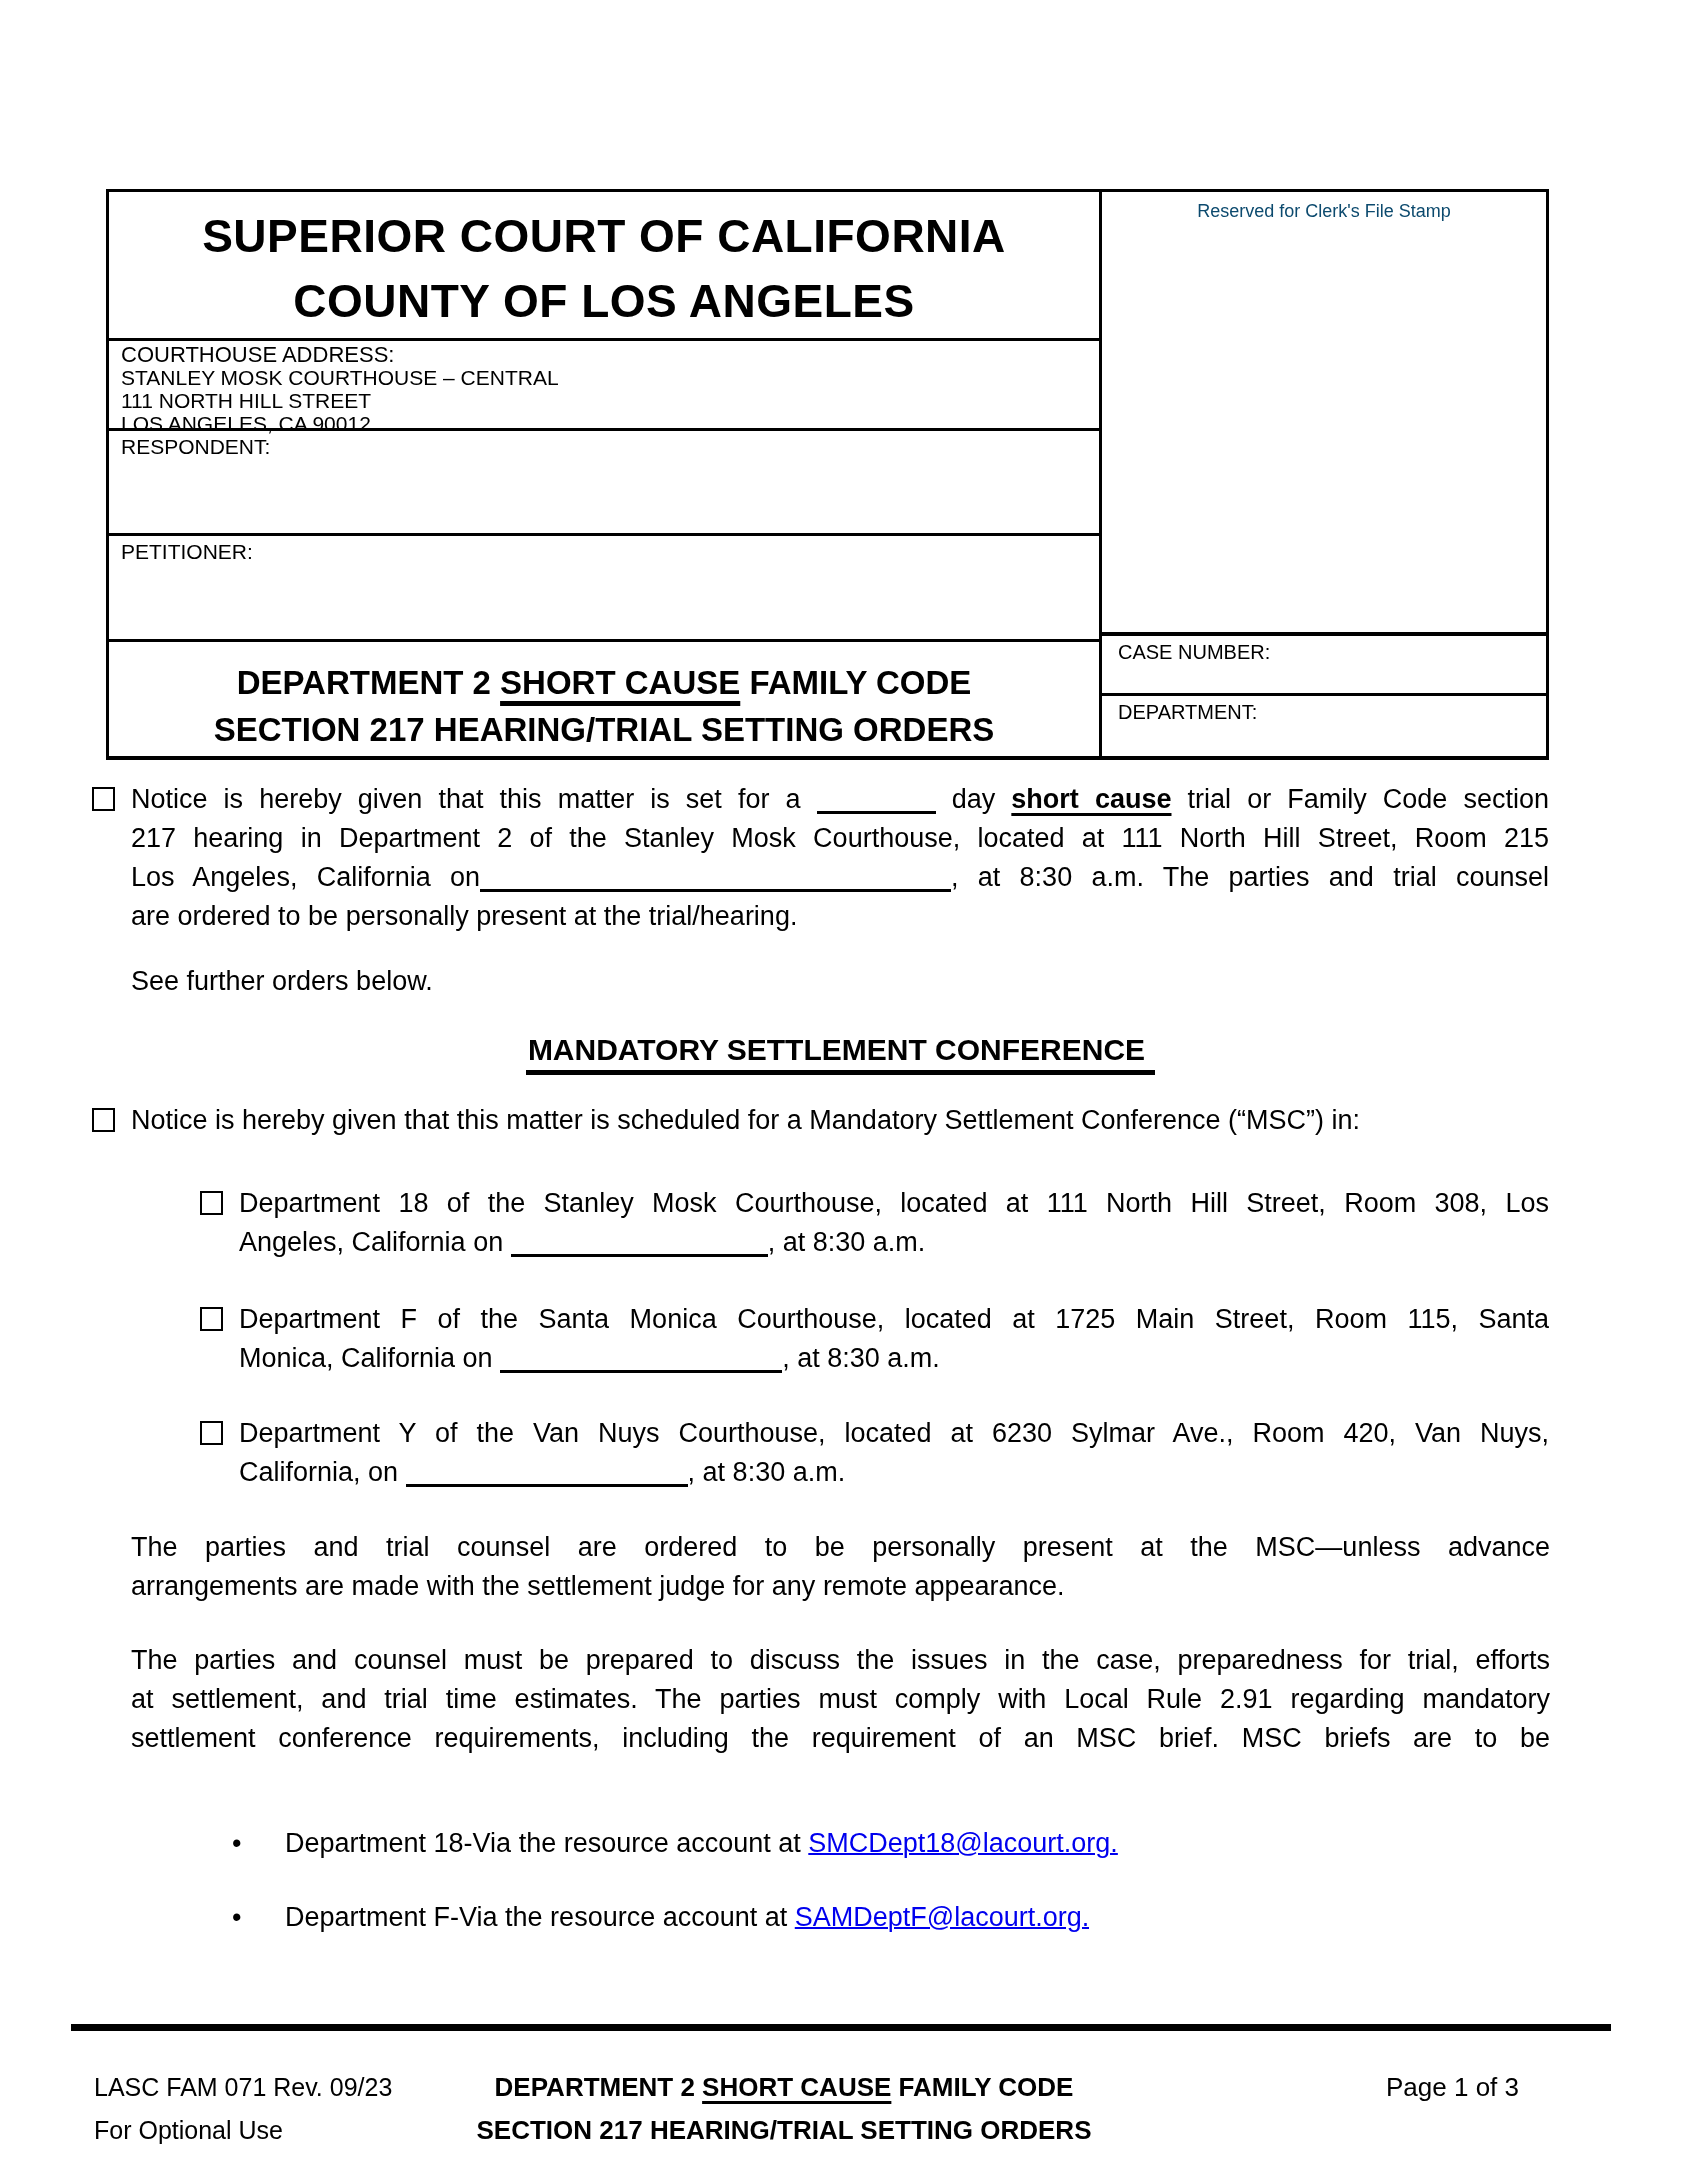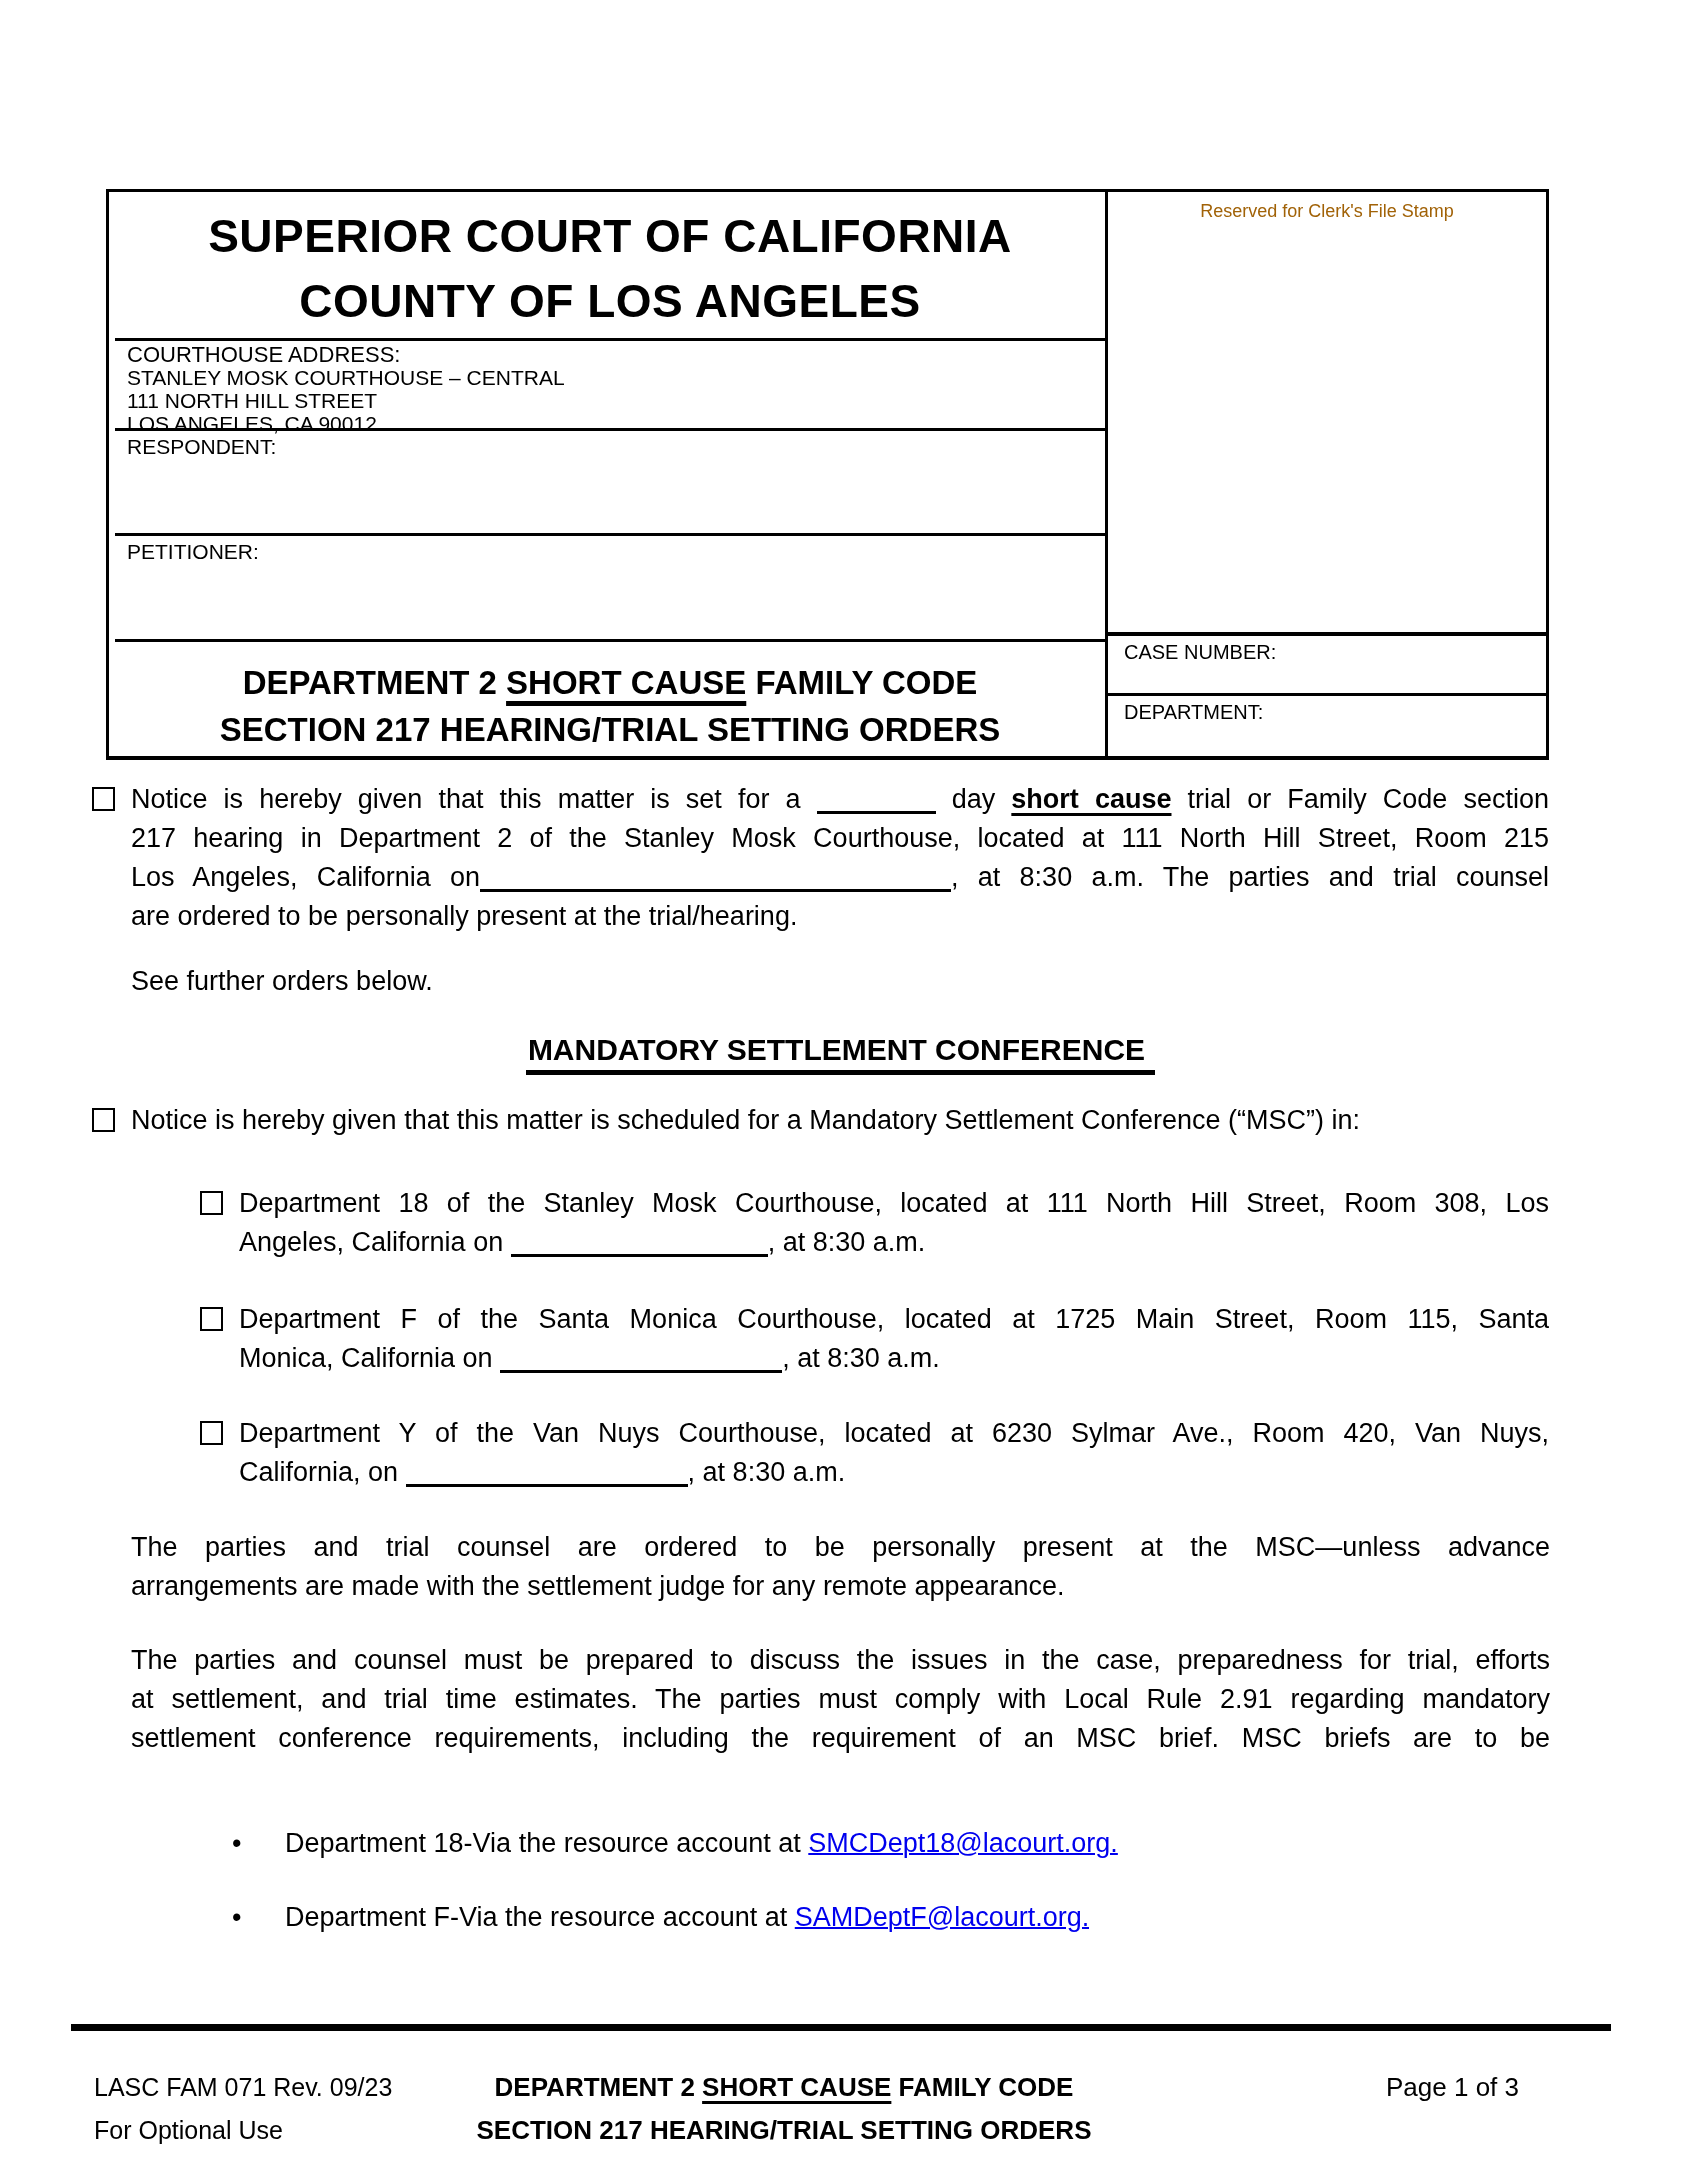--- a/index.html
+++ b/index.html
@@ -6,33 +6,33 @@
   html,body { background:#fff; }
   body {
     width:1683px; height:2178px; position:relative;
     font-family:"Liberation Sans","DejaVu Sans",sans-serif;
     color:#000;
   }
   .page { position:absolute; inset:0; background:#ffffff; overflow:hidden; }
   .abs { position:absolute; }
 
   
-  .hdr { left:106px; top:189px; width:1443px; height:571px; border:3px solid #000; border-bottom-width:4px; display:flex;padding-left:6px; }
+  .hdr { left:106px; top:189px; width:1443px; height:571px; border:3px solid #000; border-bottom-width:4px; display:flex; }
   .hdr-left { width:993px; border-right:3px solid #000; display:flex; flex-direction:column; }
   .hdr-right { flex:1; display:flex; flex-direction:column; }
   .hdr-title { height:146px; text-align:center; font-weight:bold; font-size:46px; line-height:65px; padding-top:12px; letter-spacing:0.5px; }
   .hdr-address { height:90px; border-top:3px solid #000; padding:3px 0 0 12px; }
   .hdr-address .lbl { font-size:22px; line-height:22px; }
   .hdr-address .val { font-size:21px; line-height:23px; }
   .hdr-party { border-top:3px solid #000; padding:4px 0 0 12px; font-size:21px; }
   .hdr-petitioner { height:106px; }
   .hdr-respondent { height:105px; }
   .hdr-formtitle { flex:1; border-top:3px solid #000; text-align:center; font-weight:bold; font-size:33px; line-height:47px; padding-top:17px; }
   .u-hdr { text-decoration:underline; text-decoration-thickness:5px; text-underline-offset:7px; }
-  .hdr-stamp { height:440px; text-align:center; font-size:18px; padding-top:9px; color:#a16207; }
+  .hdr-stamp { height:440px; text-align:center; font-size:18px; padding-top:9px; color:#0c4a6e; }
   .hdr-case { height:61px; border-top:4px solid #000; font-size:20px; padding:5px 0 0 16px; }
   .hdr-dept { flex:1; border-top:3px solid #000; font-size:20px; padding:5px 0 0 16px; }
 
   
   .bt { font-size:27px; }
   .line { height:39px; line-height:39px; overflow:hidden; white-space:nowrap; }
   .line.j { text-align:justify; white-space:normal; }
   .line.j::after { content:""; display:inline-block; width:100%; height:0; }
   .cbrow { display:flex; align-items:flex-start; }
   .cb { flex:none; width:23px; height:24px; border:2px solid #000; background:#fff; margin-top:7px; }

